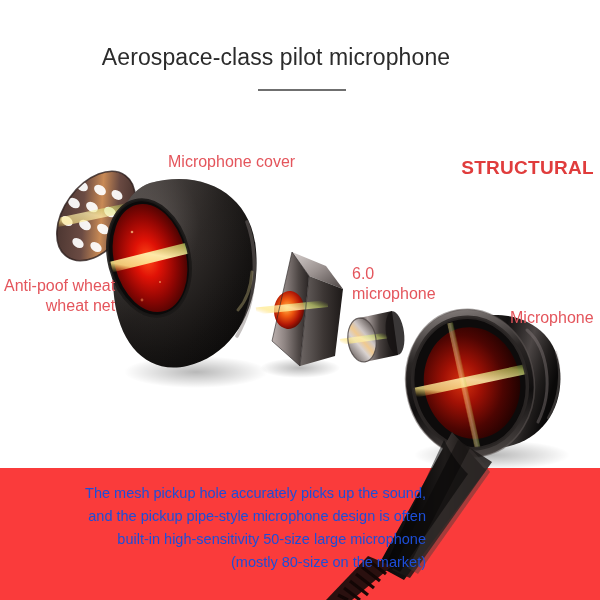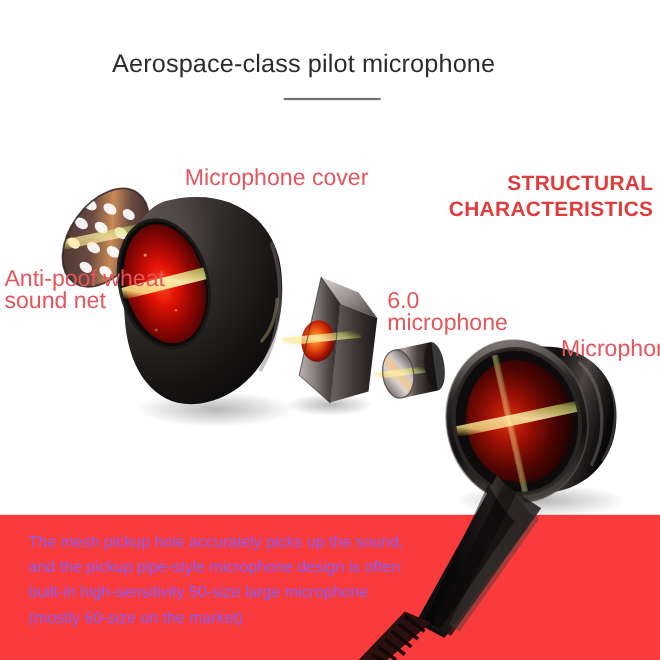--- a/index.html
+++ b/index.html
@@ -34,26 +34,26 @@
     top: 89px;
     width: 88px;
     height: 2px;
     background: #6f6f6f;
   }
 
   
   .label {
     position: absolute;
     color: #e4555c;
-    font-size: 21px;
+    font-size: 16px;
     line-height: 20px;
     white-space: nowrap;
   }
   #label-cover   { left: 168px; top: 152px; }
-  #label-dustnet { left: 4px;   top: 244px; text-align: left; }
+  #label-dustnet { left: 4px;   top: 276px; text-align: right; }
   #label-60      { left: 352px; top: 264px; width: 104px; }
   #label-mic     { left: 510px; top: 308px; }
   #label-struct {
     position: absolute;
     right: 6px;
     top: 156px;
     text-align: right;
     font-size: 19px;
     line-height: 23px;
     font-weight: bold;
@@ -77,23 +77,24 @@
     top: 468px;
     width: 600px;
     height: 132px;
     background: #fa3b3b;
   }
   #desc-text {
     position: absolute;
     left: 26px;
     top: 482px;
     width: 400px;
-    color: #8b5cf6;
+    color: #1d4ed8;
     font-size: 14.5px;
     line-height: 23px;
+    text-align: right;
   }
   #desc-text p { margin: 0; }
 
   
   #art-front {
     position: absolute;
     inset: 0;
     width: 600px;
     height: 600px;
     pointer-events: none;
@@ -314,33 +315,32 @@
     </g>
   </svg>
 
   <div id="title">Aerospace-class pilot microphone</div>
   <div id="title-rule"></div>
 
   <div class="label" id="label-cover">Microphone cover</div>
 
   <div class="label" id="label-dustnet">
     <div>Anti-poof wheat</div>
-    <div>sound net</div>
+    <div>wheat net</div>
   </div>
 
   <div class="label" id="label-60">
     <div>6.0</div>
     <div>microphone</div>
   </div>
 
   <div class="label" id="label-mic">Microphone</div>
 
   <div id="label-struct">
     <div>STRUCTURAL</div>
-    <div>CHARACTERISTICS</div>
   </div>
 
   <div id="desc-panel"></div>
 
   <svg id="art-front" viewBox="0 0 600 600" xmlns="http://www.w3.org/2000/svg">
     <g>
       <path d="M452 432 C 470 452, 478 462, 486 470
                L 404 580 L 378 566 Z" fill="url(#gStem)"></path>
       <path d="M458 440 L 492 462 L 410 578 L 392 570 Z" fill="#1b1716" opacity="0.85"></path>
       <path d="M470 448 C 480 458, 486 466, 490 472 L 418 574 L 408 568 Z" fill="#433c3a" opacity="0.45"></path>
@@ -356,16 +356,16 @@
         <line x1="344" y1="588" x2="360" y2="600"></line>
         <line x1="338" y1="595" x2="348" y2="600"></line>
       </g>
     </g>
   </svg>
 
   <div id="desc-text">
     <p>The mesh pickup hole accurately picks up the sound,</p>
     <p>and the pickup pipe-style microphone design is often</p>
     <p>built-in high-sensitivity 50-size large microphone</p>
-    <p>(mostly 60-size on the market)</p>
+    <p>(mostly 80-size on the market)</p>
   </div>
 
 </div>
 
 </body></html>

